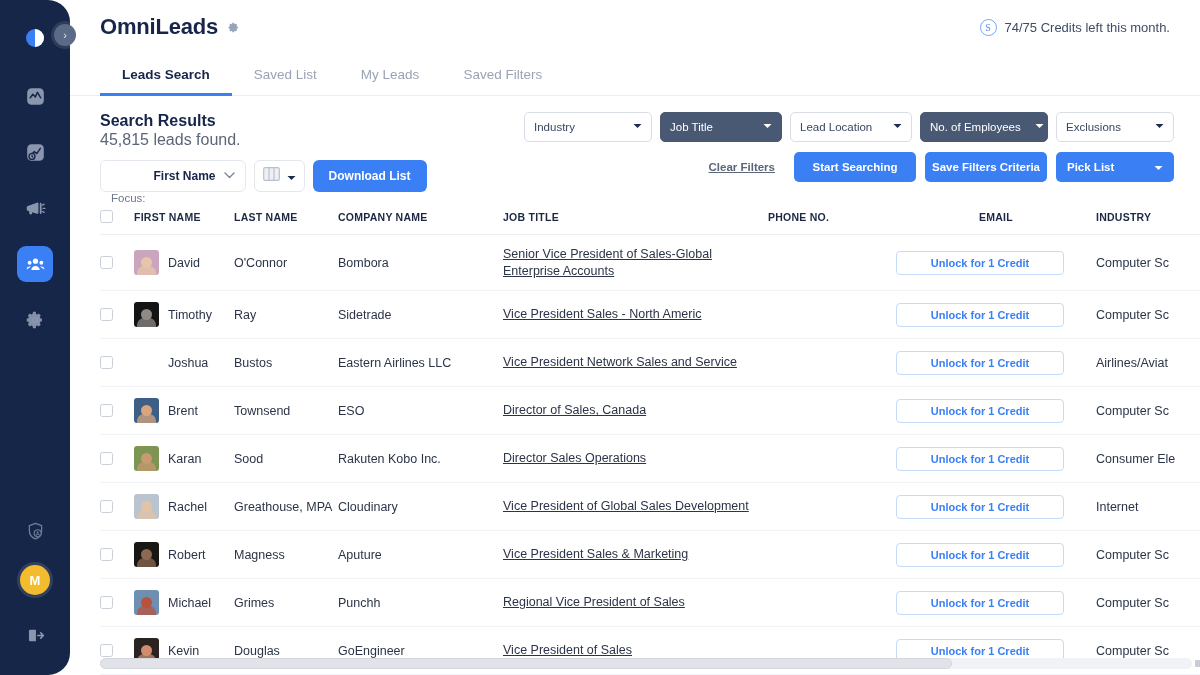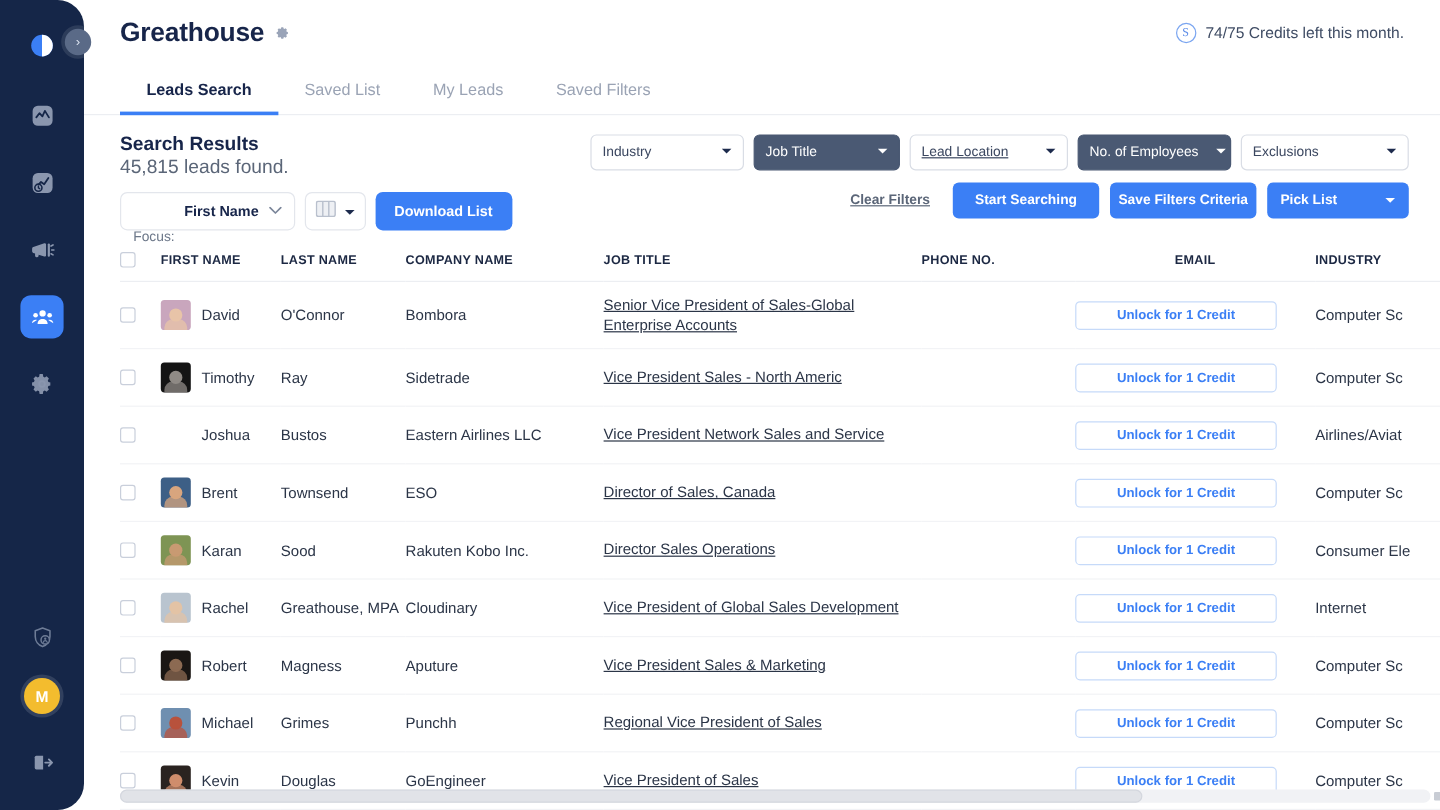--- a/index.html
+++ b/index.html
@@ -118,23 +118,23 @@
     display:flex; align-items:center; justify-content:space-between;
     height:30px; border-radius:5px; padding: 0 9px; font-size: 11.5px;
     cursor:pointer; white-space:nowrap; gap: 14px;
   }
   .dd.light { background:#fff; border:1px solid #d9dde5; color:#3b4760; }
   .dd.dark  { background:#4a5973; border:1px solid #4a5973; color:#ffffff; }
   .dd.light .caret { color:#1d2b4d; }
   .dd.dark .caret  { color:#ffffff; }
   .dd-w1 { width:128px; }
   .dd-w2 { width:122px; }
-  .dd-w3 { width:132px;text-decoration:underline; }
+  .dd-w3 { width:122px; }
   .dd-w4 { width:128px; }
-  .dd-w5 { width:140px; }
+  .dd-w5 { width:118px; }
 
   .actions-row { display:flex; align-items:center; gap:9px; }
   .clear-link {
     font-size: 11.5px; color:#5b6678; text-decoration: underline;
     cursor:pointer; margin-right: 10px; font-weight: bold;
   }
   .btn-act {
     background:#3b7ff5; color:#fff; border:none; border-radius:5px;
     font-size:11.5px; font-weight:bold; height:30px;
     display:flex; align-items:center; justify-content:center;
@@ -281,21 +281,21 @@
 
     <div class="sb-expand">
       <span>›</span>
     </div>
   </nav>
 
   <div class="main">
 
     <div class="topbar">
       <div class="brand">
-        <span class="brand-title">Greathouse</span>
+        <span class="brand-title">OmniLeads</span>
         <span class="brand-gear">
           <svg width="13" height="13" viewBox="0 0 24 24" aria-hidden="true">
             <path fill="#9aa4b8" d="M12 8.6a3.4 3.4 0 1 0 0 6.8 3.4 3.4 0 0 0 0-6.8zm0 5.2a1.8 1.8 0 1 1 0-3.6 1.8 1.8 0 0 1 0 3.6z"></path>
             <path fill="#9aa4b8" d="M20.2 13.5l-.1-1.5.1-1.5-1.9-.5-.6-1.4 1-1.7-2.1-2.1-1.7 1-1.4-.6-.5-1.9h-3l-.5 1.9-1.4.6-1.7-1-2.1 2.1 1 1.7-.6 1.4-1.9.5.1 1.5-.1 1.5 1.9.5.6 1.4-1 1.7 2.1 2.1 1.7-1 1.4.6.5 1.9h3l.5-1.9 1.4-.6 1.7 1 2.1-2.1-1-1.7.6-1.4z"></path>
           </svg>
         </span>
       </div>
       <div class="credits">
         <span class="credits-icon">S</span>
         <span>74/75 Credits left this month.</span>

